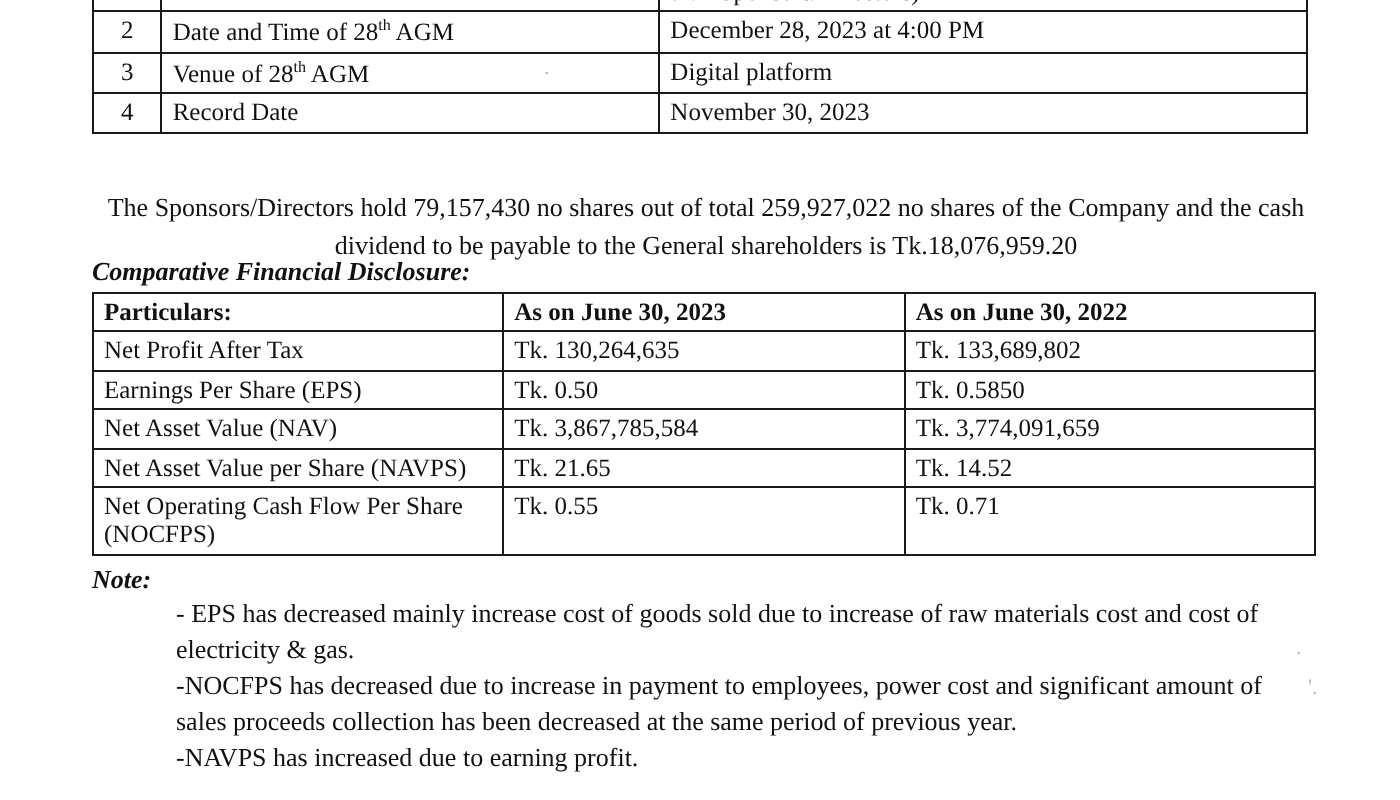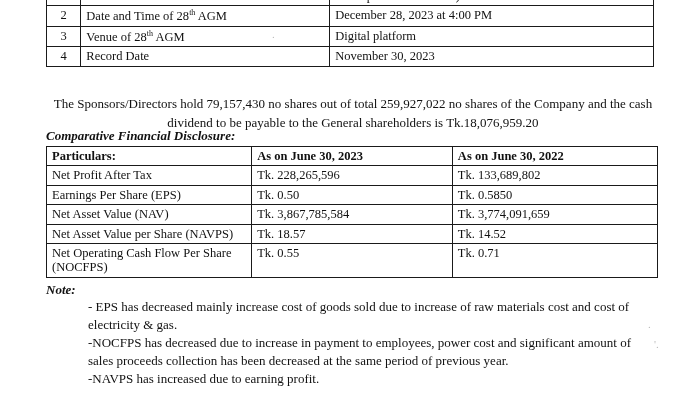--- a/index.html
+++ b/index.html
@@ -148,36 +148,36 @@
 
   <table class="doc-table" id="fin-table">
     <tbody>
       <tr class="header-row">
         <td class="col-particulars">Particulars:</td>
         <td class="col-y1">As on June 30, 2023</td>
         <td class="col-y2">As on June 30, 2022</td>
       </tr>
       <tr>
         <td class="col-particulars">Net Profit After Tax</td>
-        <td class="col-y1">Tk. 228,265,596</td>
+        <td class="col-y1">Tk. 130,264,635</td>
         <td class="col-y2">Tk. 133,689,802</td>
       </tr>
       <tr>
         <td class="col-particulars">Earnings Per Share (EPS)</td>
         <td class="col-y1">Tk. 0.50</td>
         <td class="col-y2">Tk. 0.5850</td>
       </tr>
       <tr>
         <td class="col-particulars">Net Asset Value (NAV)</td>
         <td class="col-y1">Tk. 3,867,785,584</td>
         <td class="col-y2">Tk. 3,774,091,659</td>
       </tr>
       <tr>
         <td class="col-particulars">Net Asset Value per Share (NAVPS)</td>
-        <td class="col-y1">Tk. 18.57</td>
+        <td class="col-y1">Tk. 21.65</td>
         <td class="col-y2">Tk. 14.52</td>
       </tr>
       <tr>
         <td class="col-particulars">Net  Operating  Cash  Flow Per Share (NOCFPS)</td>
         <td class="col-y1">Tk. 0.55</td>
         <td class="col-y2">Tk. 0.71</td>
       </tr>
     </tbody>
   </table>
 

